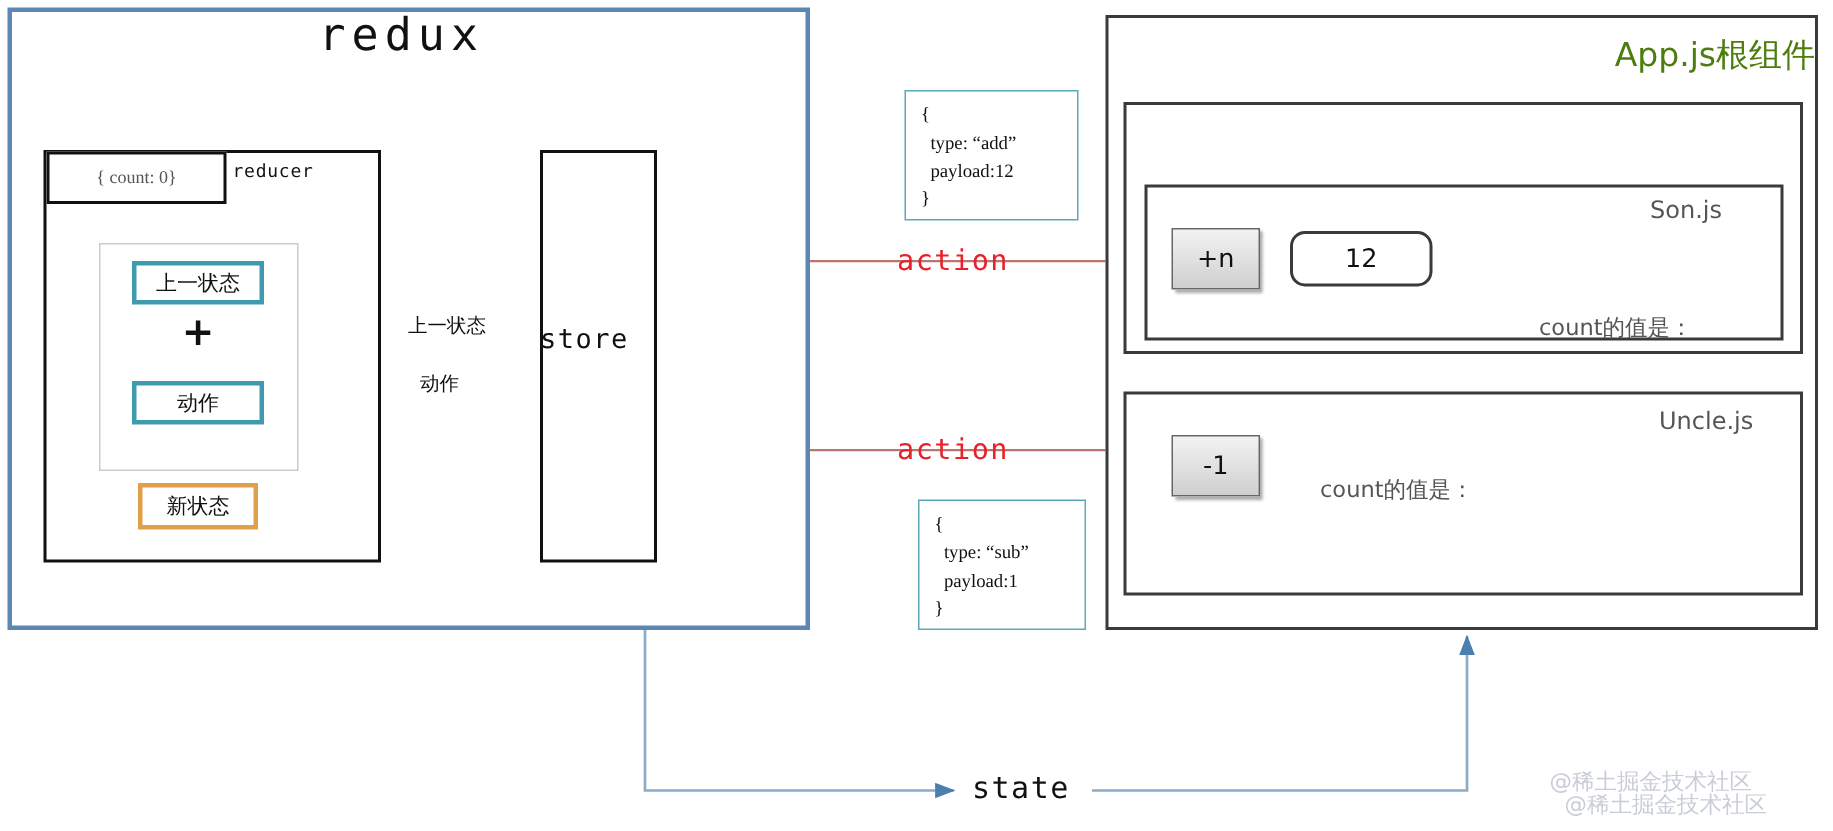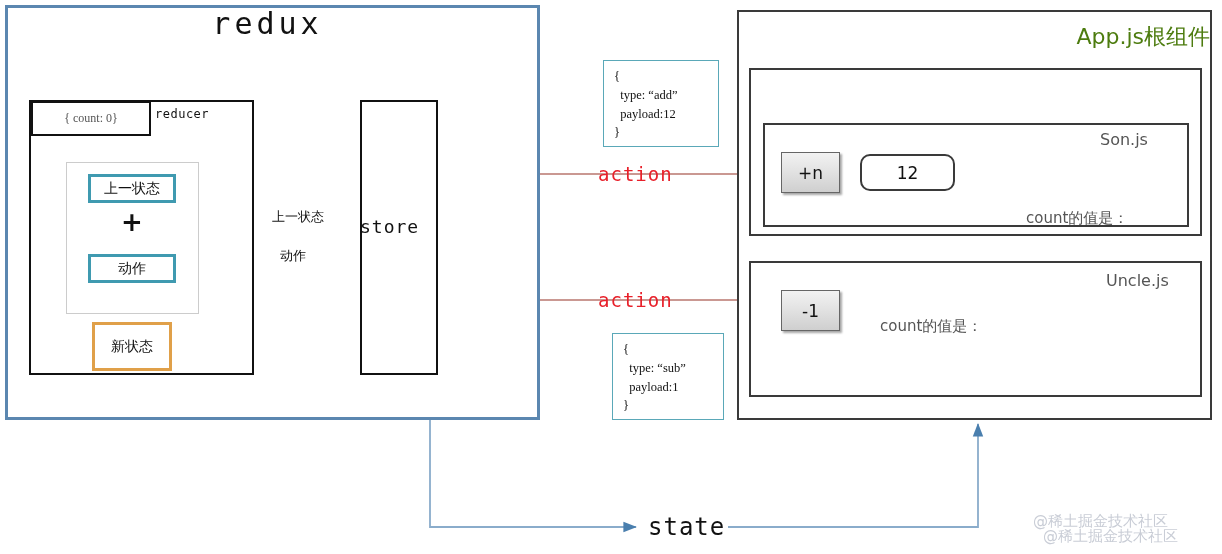--- a/index.html
+++ b/index.html
@@ -68,21 +68,21 @@
   }
   #prev-state-box { left: 88px; top: 174px; width: 88px; height: 29px; }
   #plus-sign {
     left: 88px; top: 208px; width: 88px; height: 28px;
     display: flex; align-items: center; justify-content: center;
     font-size: 26px; font-weight: bold; color: #111;
     font-family: "DejaVu Sans", sans-serif;
   }
   #action-box-inner { left: 88px; top: 254px; width: 88px; height: 29px; }
   #new-state-box {
-    left: 92px; top: 322px; width: 80px; height: 49px;
+    left: 92px; top: 322px; width: 80px; height: 31px;
     border: 3px solid #e0a049;
     background: #ffffff;
     display: flex; align-items: center; justify-content: center;
     font-size: 14px; color: #111;
     font-family: "DejaVu Sans", sans-serif;
   }
 
   
   #store-box {
     left: 360px; top: 100px; width: 78px; height: 275px;
@@ -190,21 +190,21 @@
     background: #ffffff;
     display: flex; align-items: center; justify-content: center;
     font-size: 17px; color: #111;
     font-family: "DejaVu Sans", sans-serif;
   }
 
   
   #state-label {
     left: 648px; top: 513px;
     font-family: "DejaVu Sans Mono", "Liberation Mono", monospace;
-    font-size: 24px;
+    font-size: 20px;
     color: #111;
     letter-spacing: 1px;
   }
 
   
   #watermark {
     left: 1033px; top: 512px;
     font-size: 15px;
     color: #c9cdd6;
     font-family: "DejaVu Sans", sans-serif;

